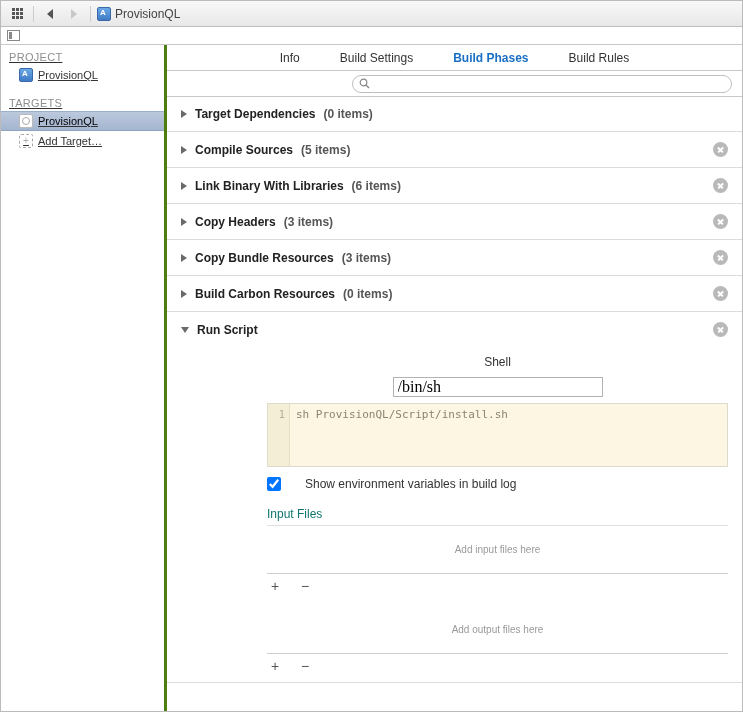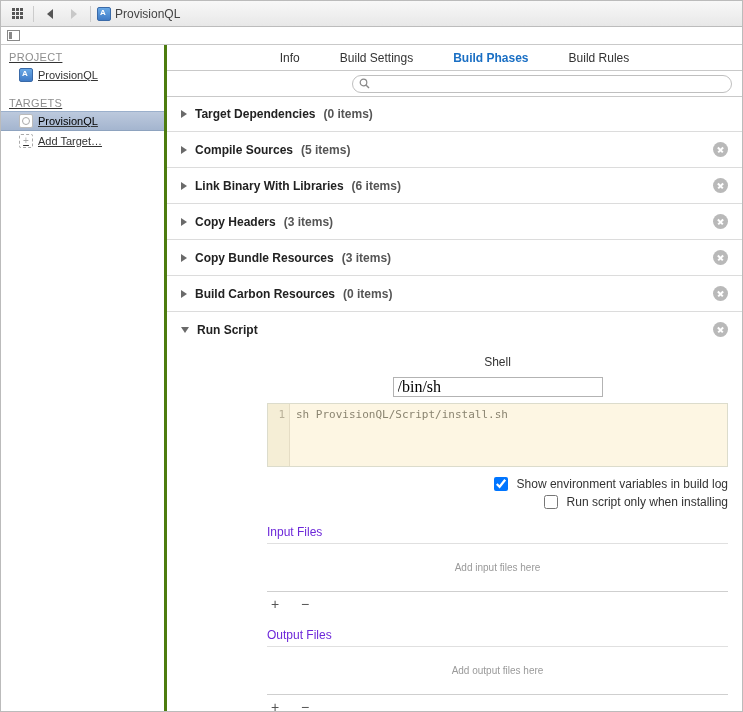--- a/index.html
+++ b/index.html
@@ -53,24 +53,24 @@
   .del::before { transform: rotate(45deg); }
   .del::after { transform: rotate(-45deg); }
 
   .phase-body { padding: 8px 14px 8px 100px; }
   .shell-row { display: flex; align-items: center; gap: 8px; margin-bottom: 6px; flex-direction: column; }
   .shell-row label { font-size: 12px; color: #333; }
   .shell-row input { flex: 1; height: 24px; border: 1px solid #b3b3b3; padding: 0 4px; font-size: 16px; background: #fff; font-family: Liberation Serif, serif; }
   .code-box { border: 1px solid #dcdccc; background: #fdf6e3; display: flex; min-height: 64px; font-family: Menlo, monospace; font-size: 11px; }
   .gutter { width: 22px; text-align: right; padding: 4px 4px 0 0; color: #b8b098; border-right: 1px solid #e5ddc5; background:#f5eed6; }
   .code { flex: 1; padding: 4px 6px; color: #8a8470; white-space: pre; }
-  .check-row { display: flex; align-items: center; gap: 9px; margin-top: 10px; font-size: 12px; justify-content: flex-end; }
+  .check-row { display: flex; align-items: center; gap: 24px; margin-top: 10px; font-size: 12px; }
   .check-row input[type=checkbox] { width:14px; height:14px; }
   .files-sec { margin-top: 12px; }
-  .files-hd { color: #6d28d9; font-size: 12px; padding: 4px 0; border-bottom: 1px solid #e0e0e0; }
+  .files-hd { color: #0f766e; font-size: 12px; padding: 4px 0; border-bottom: 1px solid #e0e0e0; }
   .files-drop { height: 48px; display: flex; align-items: center; justify-content: center; color: #9a9a9a; font-size: 10px; border-bottom: 1px solid #cfcfcf; }
   .files-btns { padding: 4px 0 0 0; display:flex; gap:14px; color:#555; font-size:14px; }
   .pm-btn { width:16px; text-align:center; cursor:default; }
 </style>
 </head>
 <body>
 
 <div class="toolbar">
   <div class="tool-btn">
     <div class="grid-icon">
@@ -211,36 +211,31 @@
             <input type="text" value="/bin/sh" style="">
           </div>
           <div class="code-box">
             <div class="gutter">1</div>
             <div class="code">sh ProvisionQL/Script/install.sh</div>
           </div>
           <div class="check-row">
             <input type="checkbox" checked="" style="">
             <span>Show environment variables in build log</span>
           </div>
-          <div class="check-row" style="margin-top:4px">
-            <input type="checkbox" style="">
-            <span>Run script only when installing</span>
-          </div>
 
           <div class="files-sec">
             <div class="files-hd">Input Files</div>
             <div class="files-drop">Add input files here</div>
             <div class="files-btns">
               <span class="pm-btn">+</span>
               <span class="pm-btn">−</span>
             </div>
           </div>
 
           <div class="files-sec">
-            <div class="files-hd">Output Files</div>
             <div class="files-drop">Add output files here</div>
             <div class="files-btns">
               <span class="pm-btn">+</span>
               <span class="pm-btn">−</span>
             </div>
           </div>
         </div>
       </div>
     </div>
   </div>

